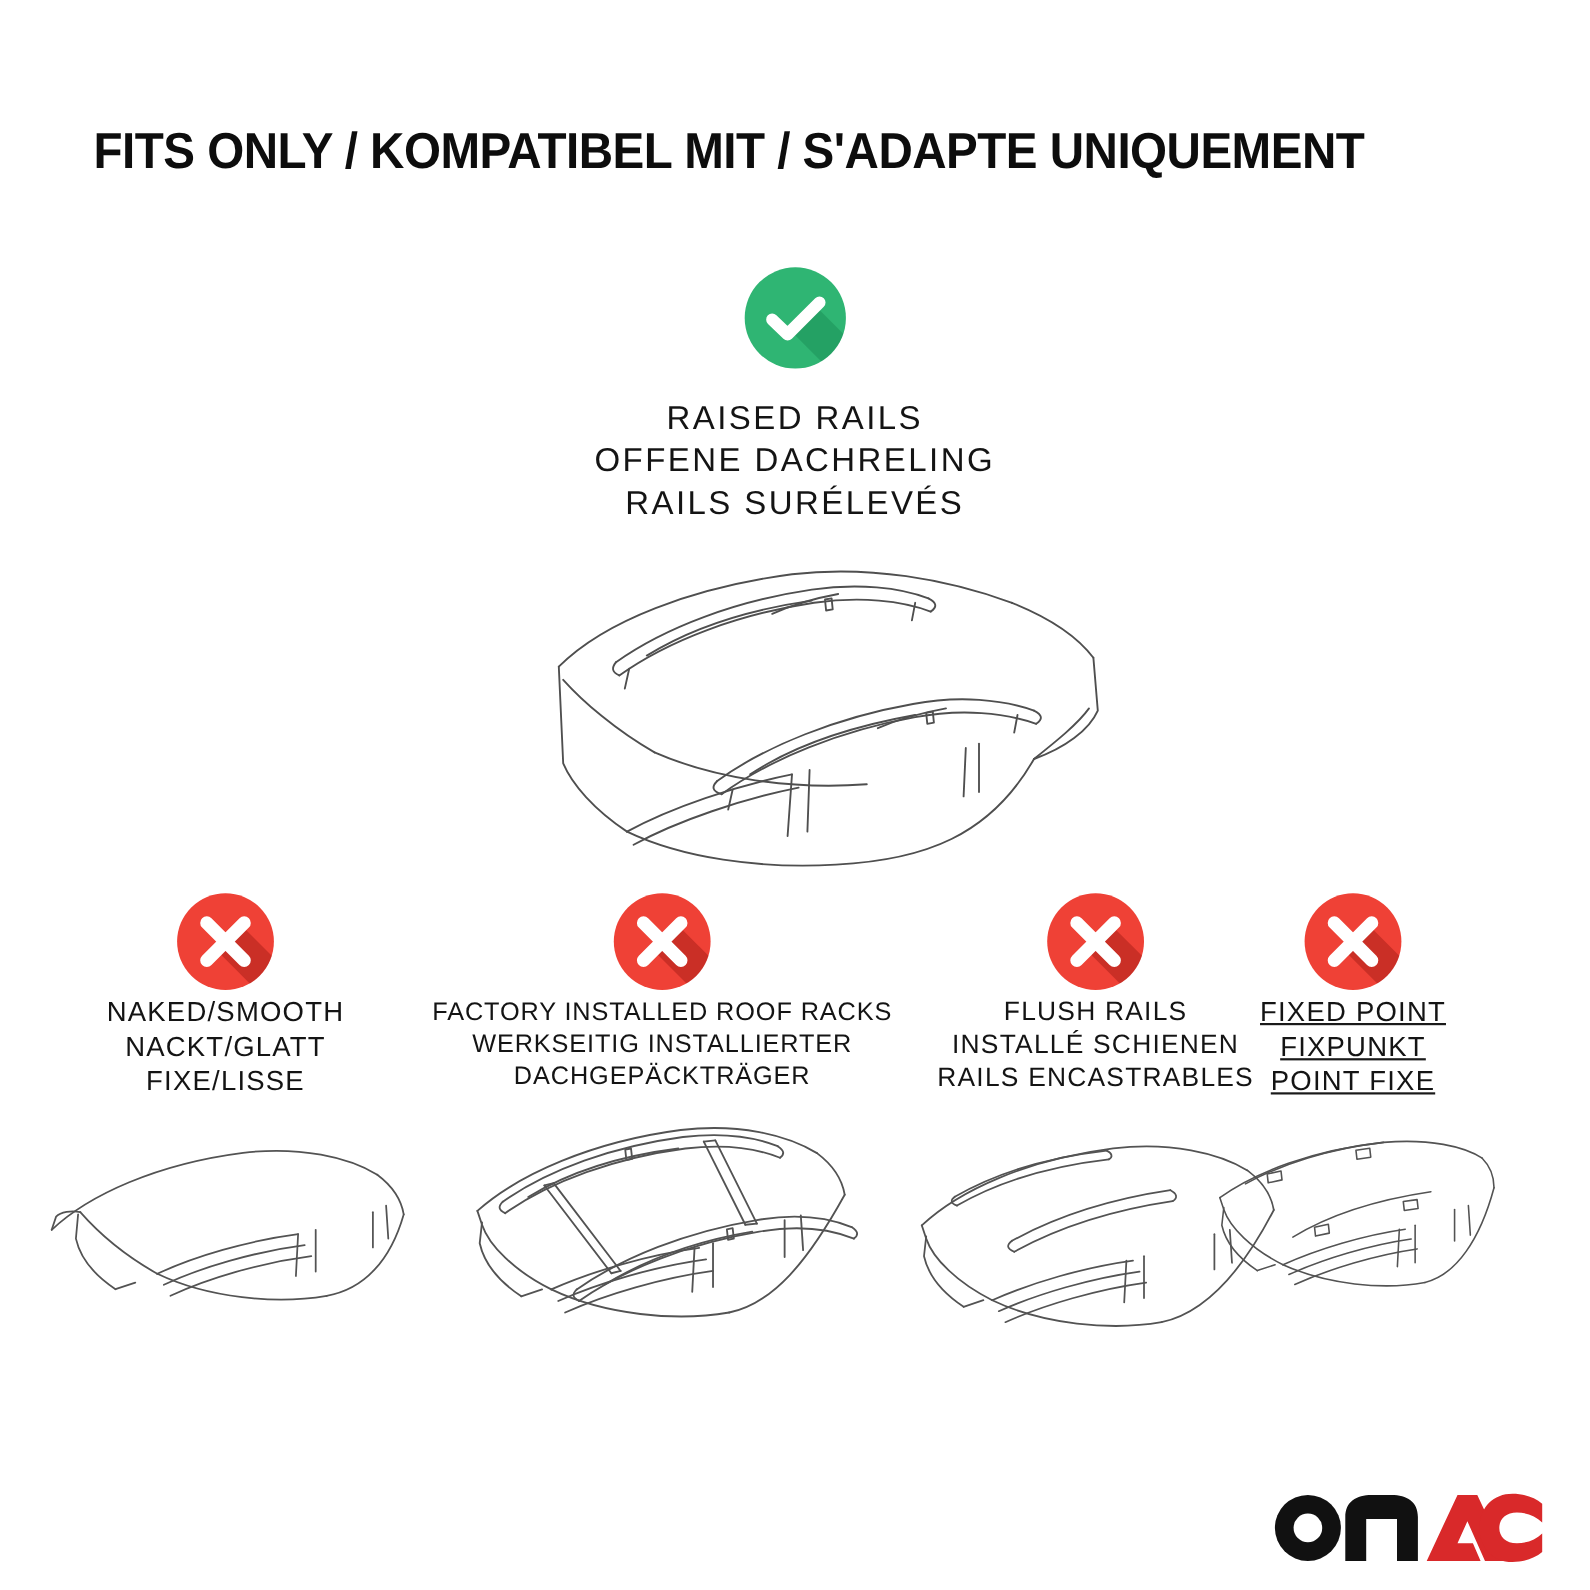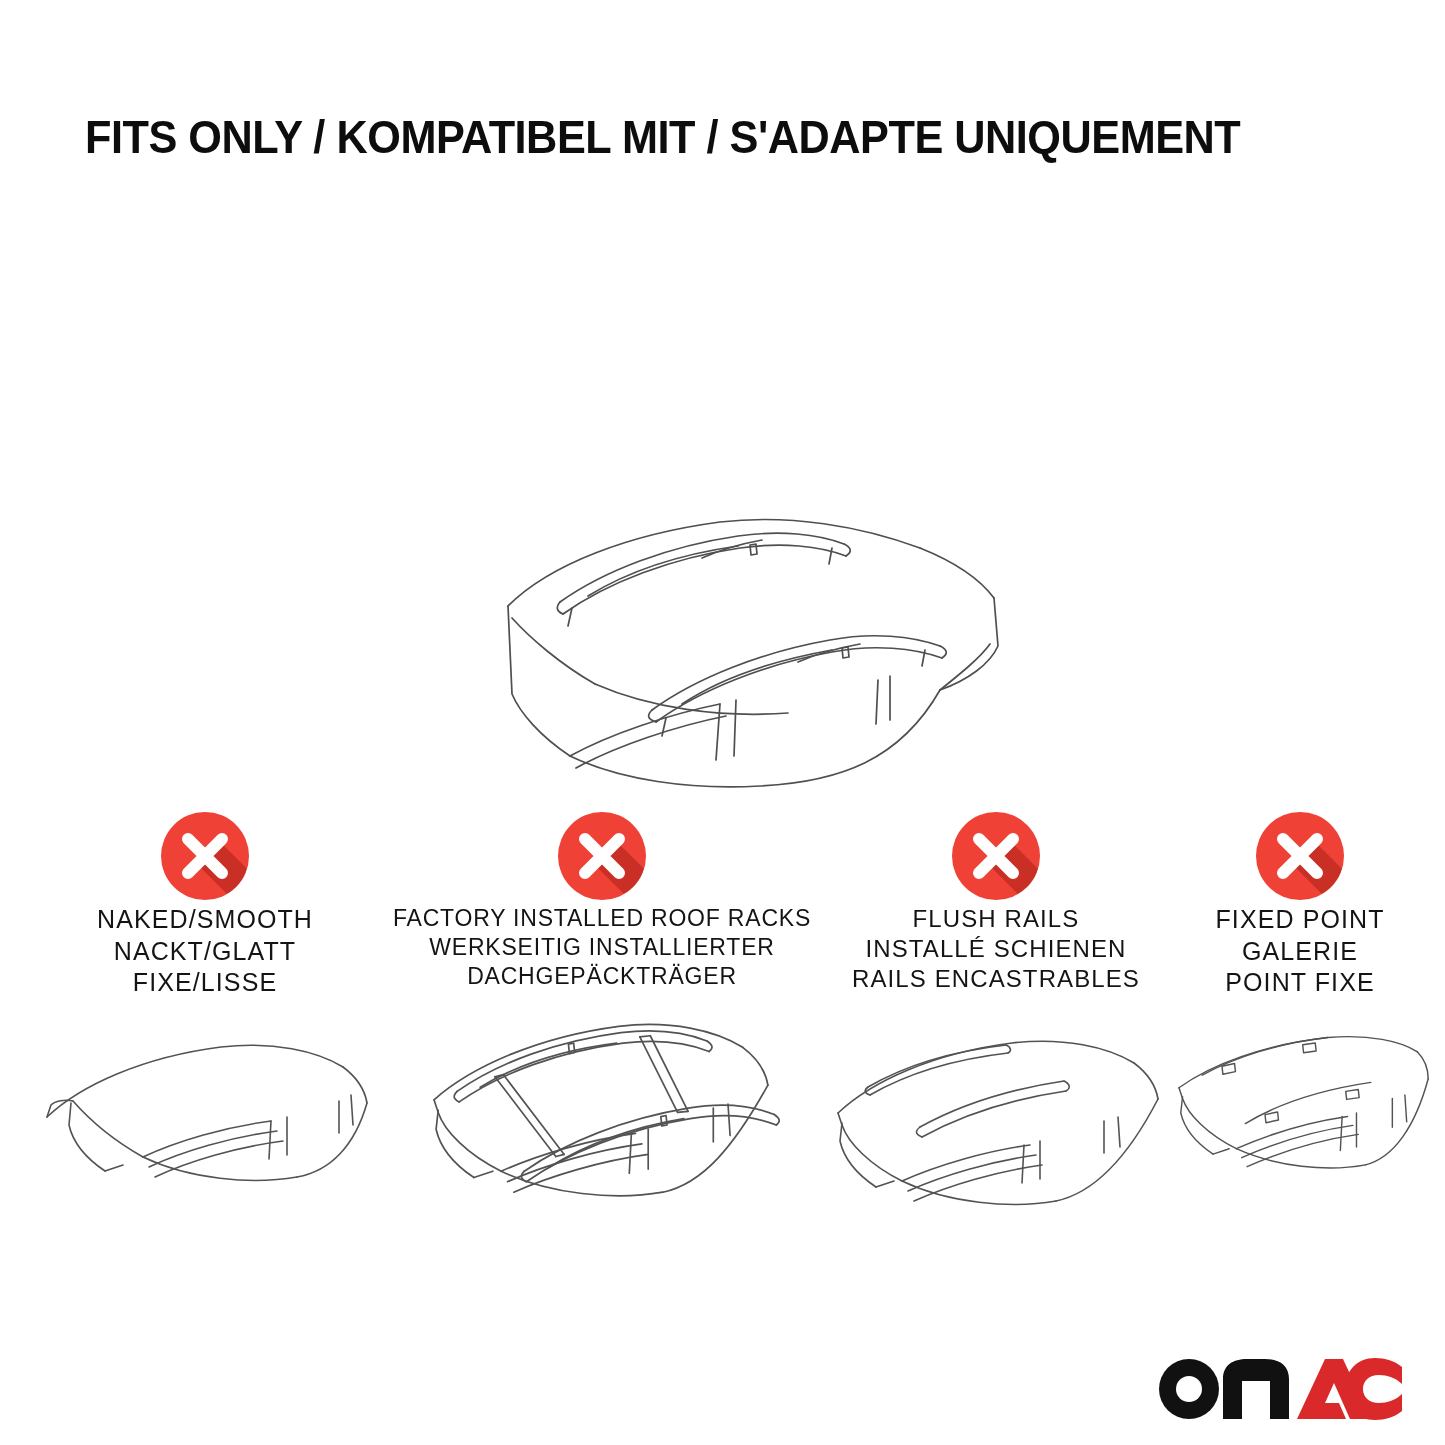--- a/index.html
+++ b/index.html
@@ -91,21 +91,21 @@
     color:#141414;
     font-weight:400;
   }
   .col-art{margin-top:10px;width:100%;}
   .col-art svg{width:100%;height:auto;display:block;}
 
   
   #col-naked   {left:25px;  width:360px;}
   #col-factory {left:392px; width:420px;}
   #col-flush   {left:812px; width:368px;}
-  #col-fixed   {left:1170px;width:260px;}
+  #col-fixed   {left:1100px;width:260px;text-decoration:underline;}
 
   #col-naked   .col-label{font-size:25px;}
   #col-factory .col-label{font-size:23px;letter-spacing:0.8px;}
   #col-flush   .col-label{font-size:24px;}
   #col-fixed   .col-label{font-size:25px;}
 
   #col-naked   .col-art{margin-top:26px;}
   #col-flush   .col-art{margin-top:26px;}
   #col-fixed   .col-art{margin-top:26px;}
   #col-factory .col-art{margin-top:8px;}
@@ -118,20 +118,35 @@
   }
   .logo svg{height:72px;display:block;}
 </style>
 </head>
 <body>
 
 <div class="page">
 
   <div class="title">FITS ONLY / KOMPATIBEL MIT / S'ADAPTE UNIQUEMENT</div>
 
+  <div class="ok-block">
+
+    <div class="icon-circle green">
+      <div class="shadow"></div>
+      <svg viewBox="0 0 92 92" xmlns="http://www.w3.org/2000/svg" aria-hidden="true">
+        <path d="M25 47.5 L39 61 L68 32" fill="none" stroke="#ffffff" stroke-width="11" stroke-linecap="round" stroke-linejoin="round"></path>
+      </svg>
+    </div>
+
+    <div class="ok-labels">
+      <div>RAISED RAILS</div>
+      <div>OFFENE DACHRELING</div>
+      <div>RAILS SURÉLEVÉS</div>
+    </div>
+  </div>
 
   <div class="hero-art">
     <svg viewBox="0 0 610 300" xmlns="http://www.w3.org/2000/svg">
       <g fill="none" stroke="#4f4f4f" stroke-width="1.7" stroke-linecap="round" stroke-linejoin="round">
 
         <path d="M88 108 C130 66 210 36 300 24 C370 16 440 28 500 50"></path>
         <path d="M500 50 C540 66 562 84 574 100"></path>
         <path d="M88 108 L92 196 C100 215 120 238 150 258"></path>
         <path d="M574 100 L578 148 C570 166 548 182 520 192"></path>
         <path d="M150 258 C200 282 270 292 340 288 C420 284 480 262 520 192"></path>
@@ -326,21 +341,21 @@
       <div class="xwrap">
         <div class="icon-circle red">
           <div class="shadow"></div>
           <svg viewBox="0 0 88 88" xmlns="http://www.w3.org/2000/svg" aria-hidden="true">
             <path d="M27 27 L61 61 M61 27 L27 61" fill="none" stroke="#ffffff" stroke-width="12" stroke-linecap="round"></path>
           </svg>
         </div>
       </div>
       <div class="col-label">
         <div>FIXED POINT</div>
-        <div>GALERIE</div>
+        <div>FIXPUNKT</div>
         <div>POINT FIXE</div>
       </div>
       <div class="col-art">
         <svg viewBox="0 0 290 215" xmlns="http://www.w3.org/2000/svg">
           <g fill="none" stroke="#535353" stroke-width="1.6" stroke-linecap="round" stroke-linejoin="round">
             <path d="M10 70 C46 44 104 22 176 14 C222 10 258 18 276 30"></path>
             <path d="M276 30 C286 40 288 50 288 60"></path>
             <path d="M10 70 L14 82 C20 100 42 122 74 138"></path>
             <path d="M74 138 C118 158 176 164 218 156"></path>
             <path d="M218 156 C250 148 274 112 288 60"></path>

